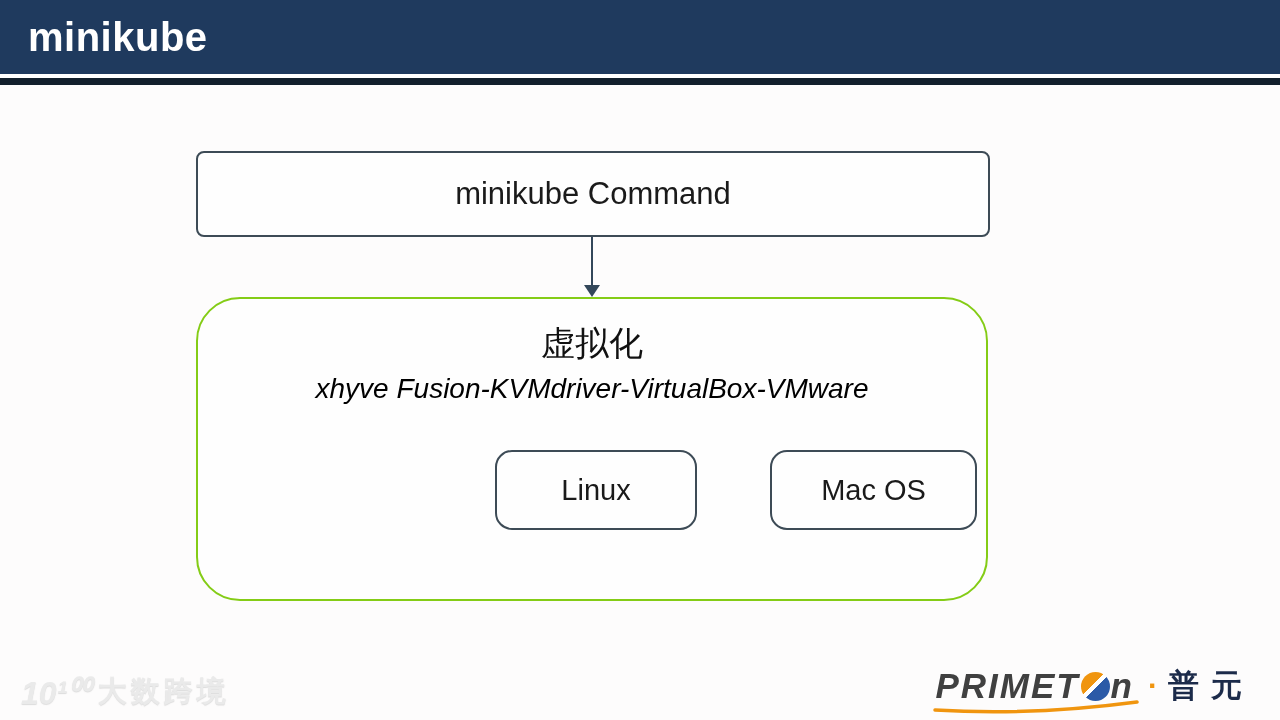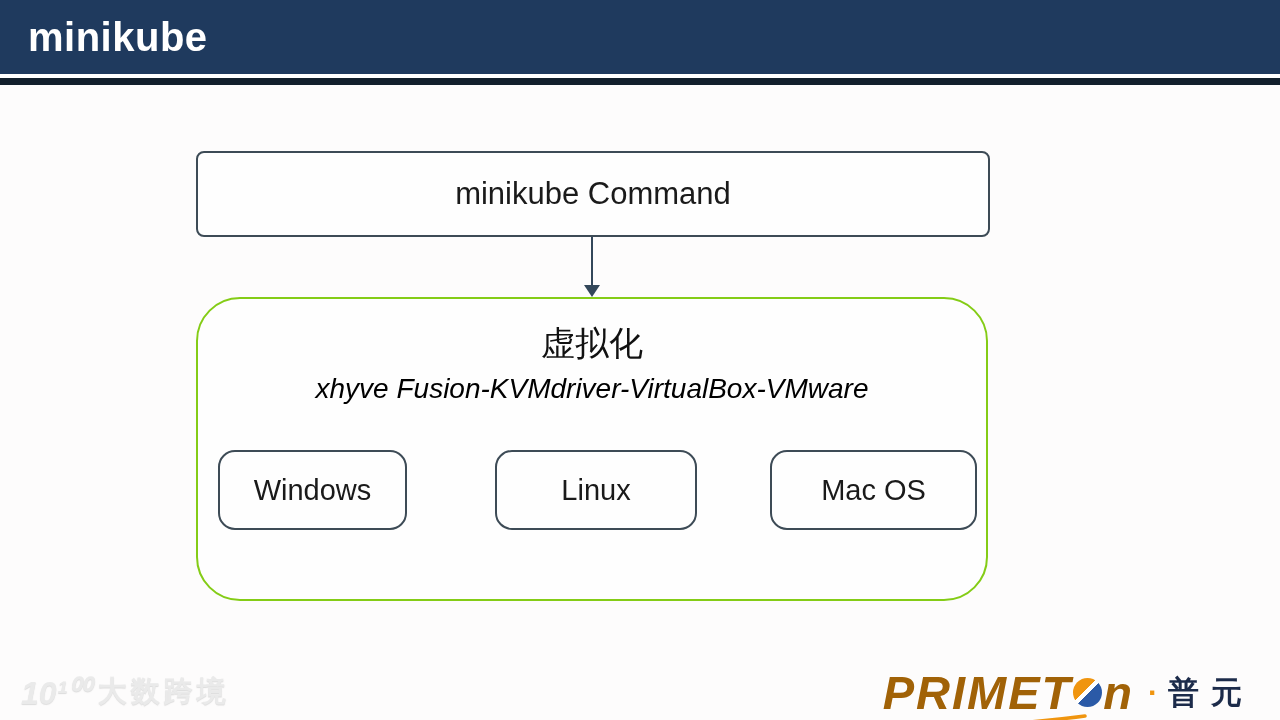--- a/index.html
+++ b/index.html
@@ -152,22 +152,22 @@
     right: 26px; top: 665px;
     display: flex;
     align-items: center;
   }
   .brand-word {
     position: relative;
     display: flex;
     align-items: center;
   }
   .brand-main {
-    color: #a16207;
-    font-size: 47px;
+    color: #404040;
+    font-size: 35px;
     font-weight: bold;
     font-style: italic;
     letter-spacing: 2px;
   }
   .brand-ball {
     width: 29px; height: 29px;
     margin: 0 1px;
     border-radius: 50%;
     background: linear-gradient(135deg, #f0950f 42%, #ffffff 42%, #ffffff 52%, #2b5aa7 52%);
     flex: 0 0 auto;
@@ -207,23 +207,20 @@
 
   <div class="arrow">
     <div class="arrow-line"></div>
     <div class="arrow-head"></div>
   </div>
 
   <div class="virt-box">
     <div class="virt-title">虚拟化</div>
     <div class="virt-subtitle">xhyve Fusion-KVMdriver-VirtualBox-VMware</div>
 
-    <div class="os-box os-windows">
-      <span>Windows</span>
-    </div>
     <div class="os-box os-linux">
       <span>Linux</span>
     </div>
     <div class="os-box os-macos">
       <span>Mac OS</span>
     </div>
   </div>
 
   <div class="watermark">
     <span class="watermark-logo">10¹⁰⁰</span>

